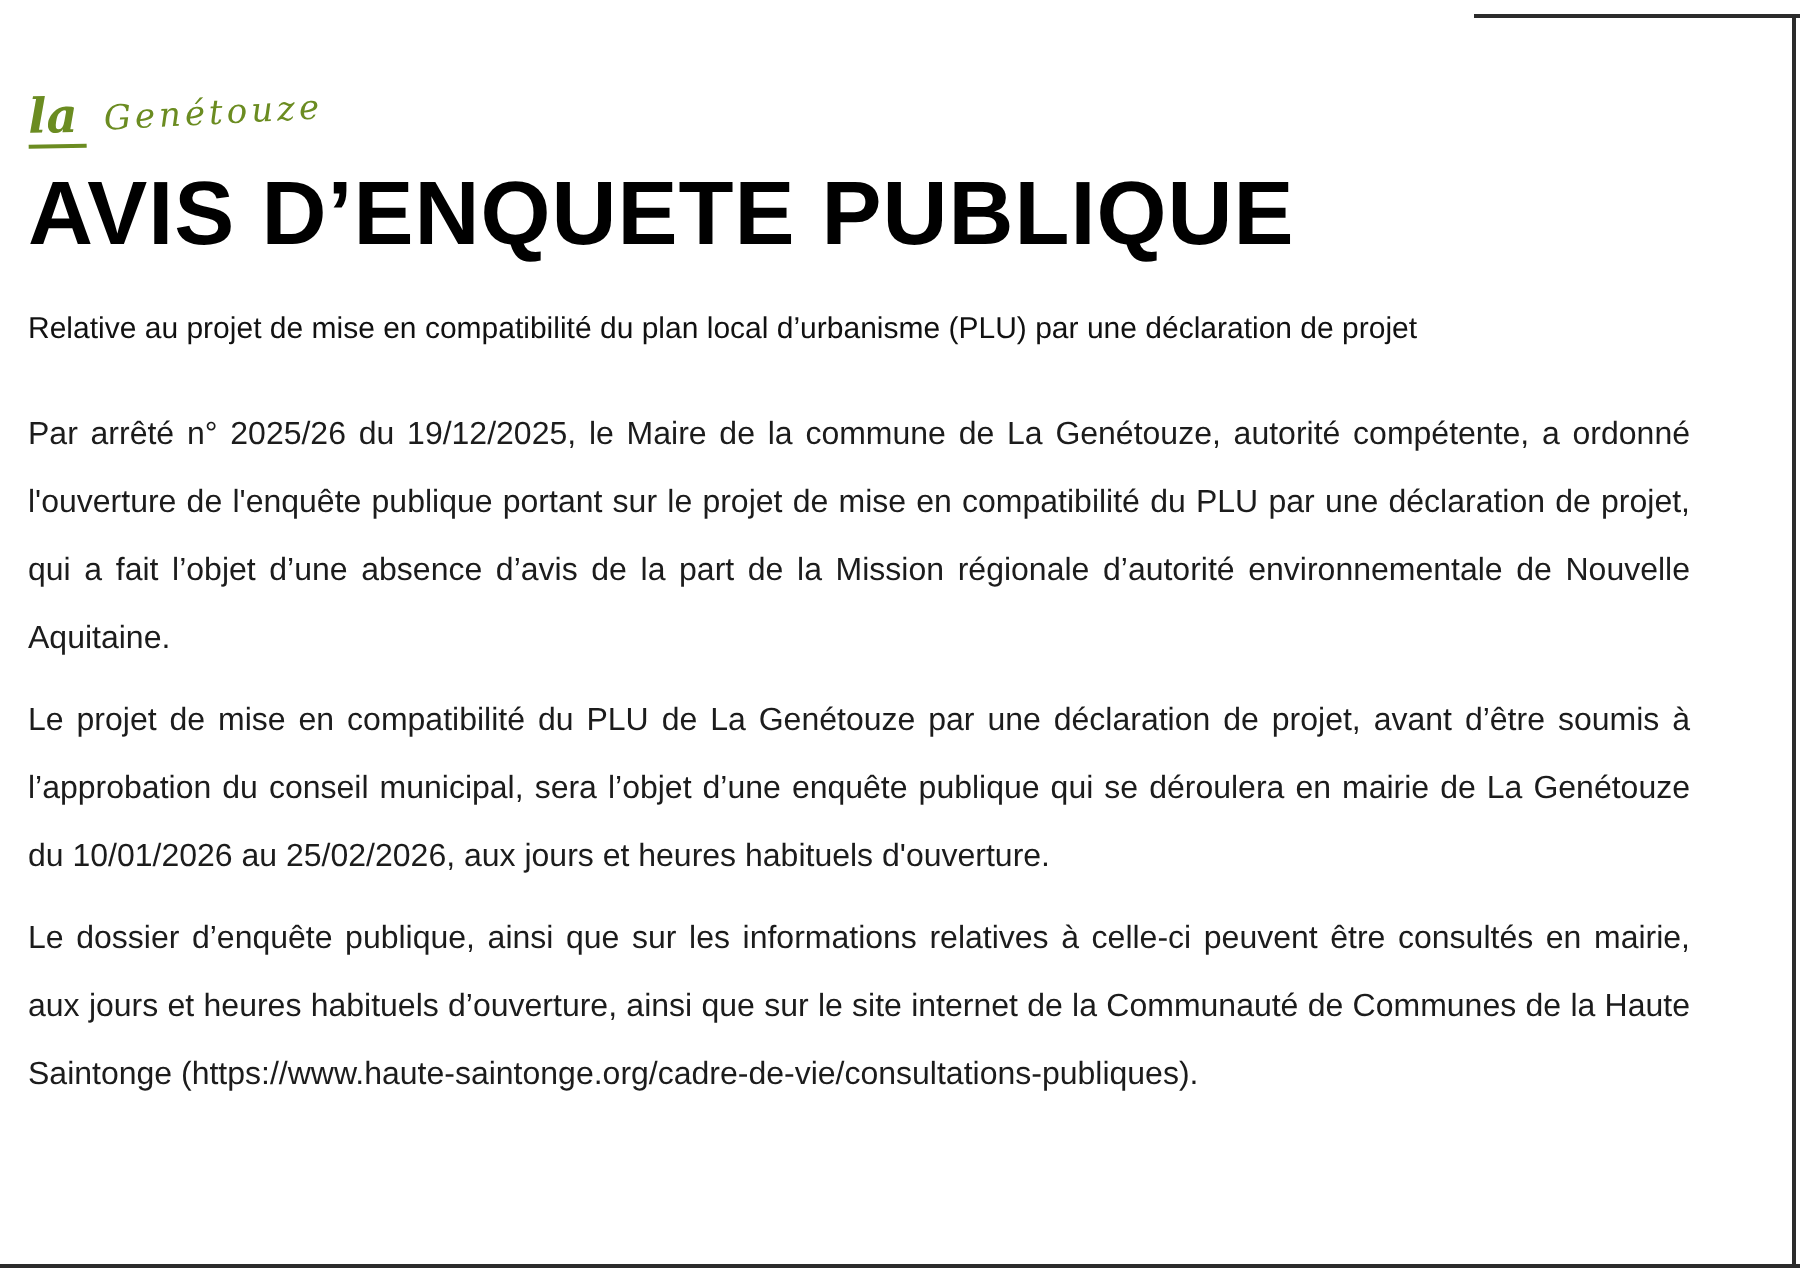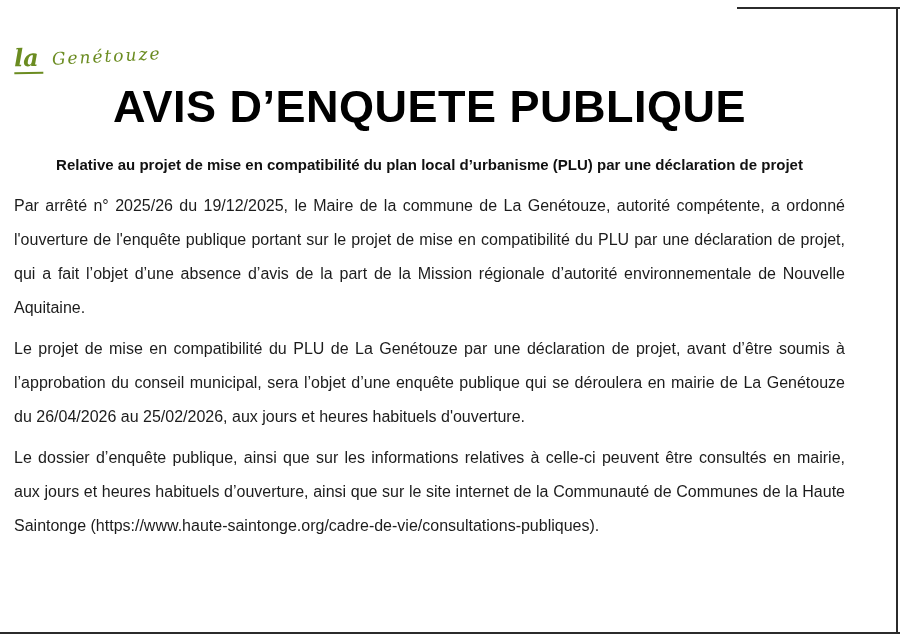--- a/index.html
+++ b/index.html
@@ -41,36 +41,35 @@
   }
   .logo .name {
     font-size: 17px;
     letter-spacing: 2px;
     margin-left: 4px;
   }
 
   .header { padding: 82px 55px 0 14px; }
   .title {
     margin: 0;
-    text-align: center;
     font-size: 45px;
     line-height: 1.1;
     font-weight: bold;
     color: #000;
     letter-spacing: 0.5px;
   }
   .subtitle {
     margin: 24px 0 0 0;
-    text-align: center;
-    font-weight: bold;
+    text-align: left;
+    font-weight: normal;
     font-size: 15px;
     color: #111;
   }
 
-  .content { margin-top: 16px; padding: 0 55px 0 14px; }
+  .content { margin-top: 28px; padding: 0 55px 0 14px; }
   .content p {
     font-size: 16px;
     line-height: 34px;
     text-align: justify;
     margin: 0 0 7px 0;
     color: #1c1c1c;
   }
 </style>
 </head>
 <body>
@@ -86,17 +85,17 @@
     <span class="name">Genétouze</span>
   </div>
 
   <div class="header">
     <h1 class="title">AVIS D’ENQUETE PUBLIQUE</h1>
     <p class="subtitle">Relative au projet de mise en compatibilité du plan local d’urbanisme (PLU) par une déclaration de projet</p>
   </div>
 
   <div class="content">
     <p>Par arrêté n° 2025/26 du 19/12/2025, le Maire de la commune de La Genétouze, autorité compétente, a ordonné l'ouverture de l'enquête publique portant sur le projet de mise en compatibilité du PLU par une déclaration de projet, qui a fait l’objet d’une absence d’avis de la part de la Mission régionale d’autorité environnementale de Nouvelle Aquitaine.</p>
-    <p>Le projet de mise en compatibilité du PLU de La Genétouze par une déclaration de projet, avant d’être soumis à l’approbation du conseil municipal, sera l’objet d’une enquête publique qui se déroulera en mairie de La Genétouze du 26/04/2026 au 25/02/2026, aux jours et heures habituels d'ouverture.</p>
+    <p>Le projet de mise en compatibilité du PLU de La Genétouze par une déclaration de projet, avant d’être soumis à l’approbation du conseil municipal, sera l’objet d’une enquête publique qui se déroulera en mairie de La Genétouze du 10/01/2026 au 25/02/2026, aux jours et heures habituels d'ouverture.</p>
     <p>Le dossier d’enquête publique, ainsi que sur les informations relatives à celle-ci peuvent être consultés en mairie, aux jours et heures habituels d’ouverture, ainsi que sur le site internet de la Communauté de Communes de la Haute Saintonge (https://www.haute-saintonge.org/cadre-de-vie/consultations-publiques).</p>
   </div>
 
 </div>
 
 </body></html>

